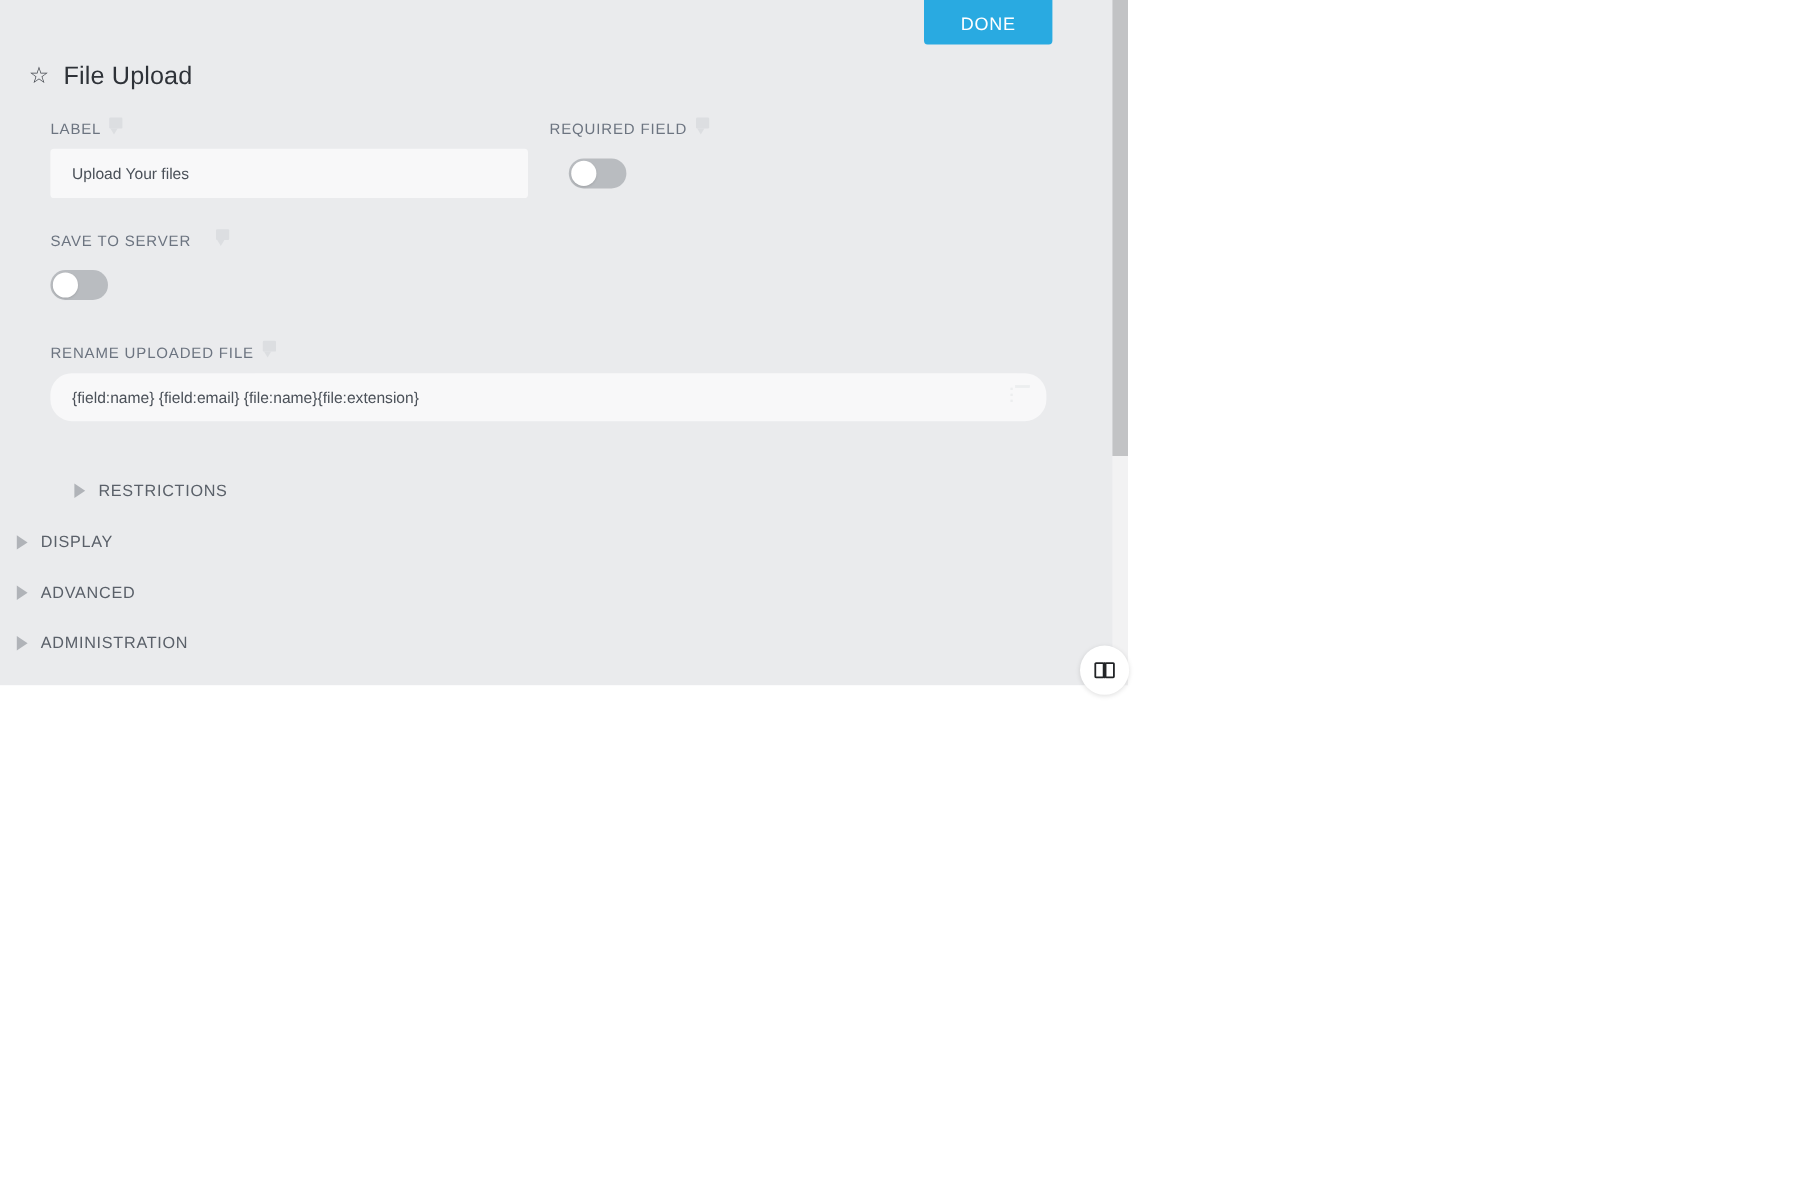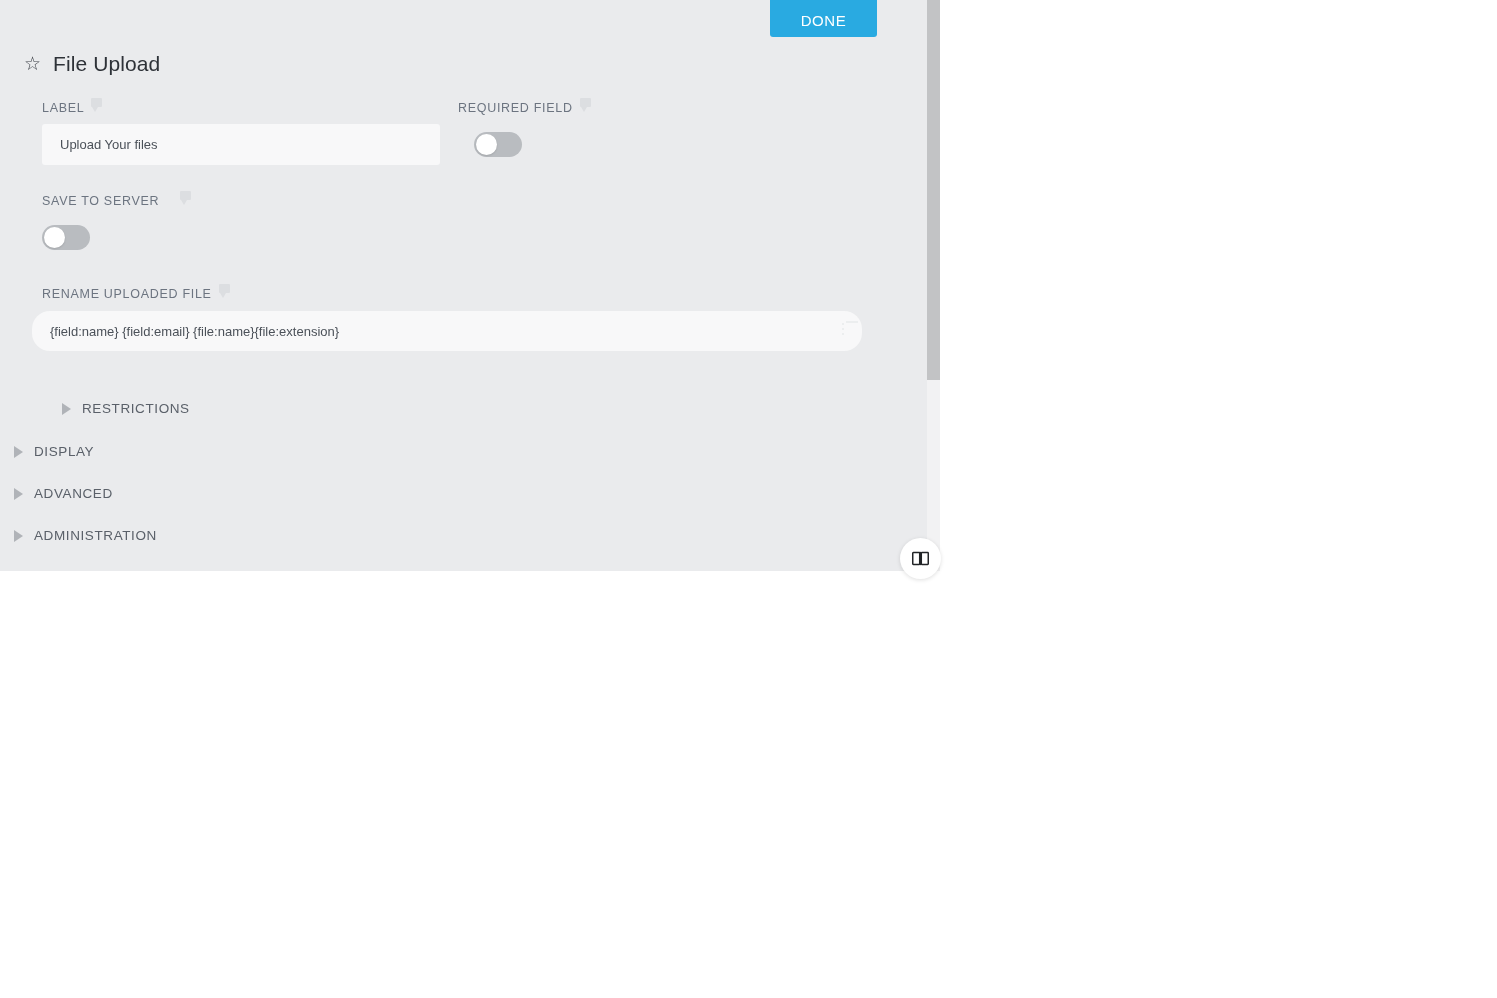--- a/index.html
+++ b/index.html
@@ -124,21 +124,21 @@
     padding: 0 18px;
     outline: none;
   }
   .input-label {
     left: 42px;
     top: 124px;
     width: 398px;
     height: 41px;
   }
   .input-rename {
-    left: 32px;
+    left: 42px;
     top: 311px;
     width: 830px;
     height: 40px;
     padding-right: 32px;
     border-radius: 18px;
   }
 
   
   .list-icon {
     position: absolute;

